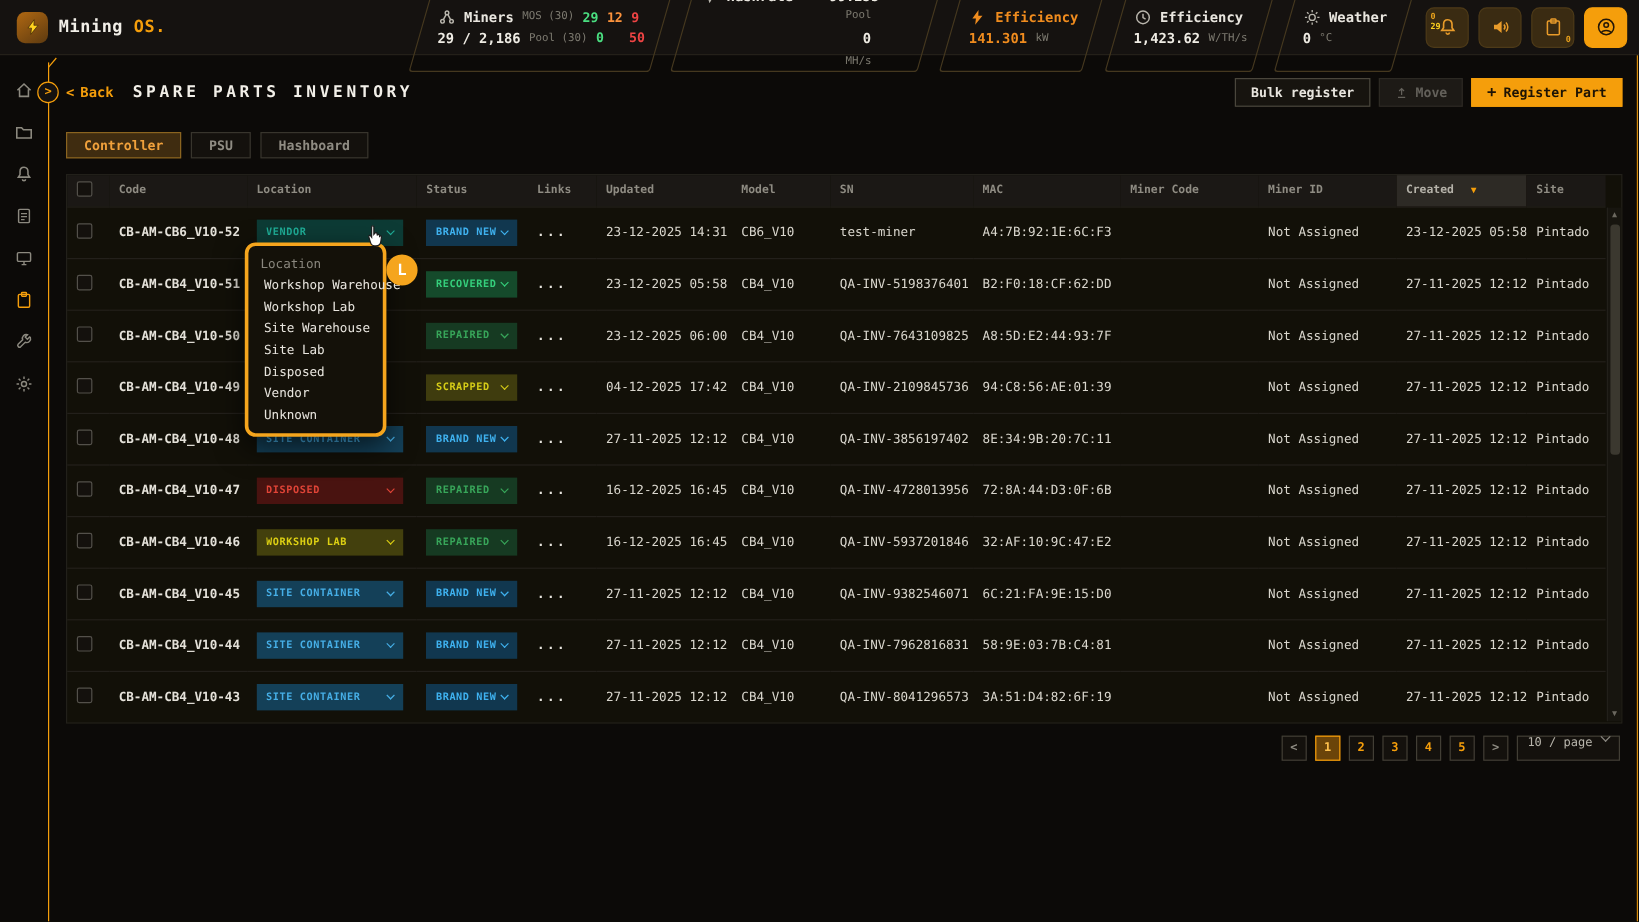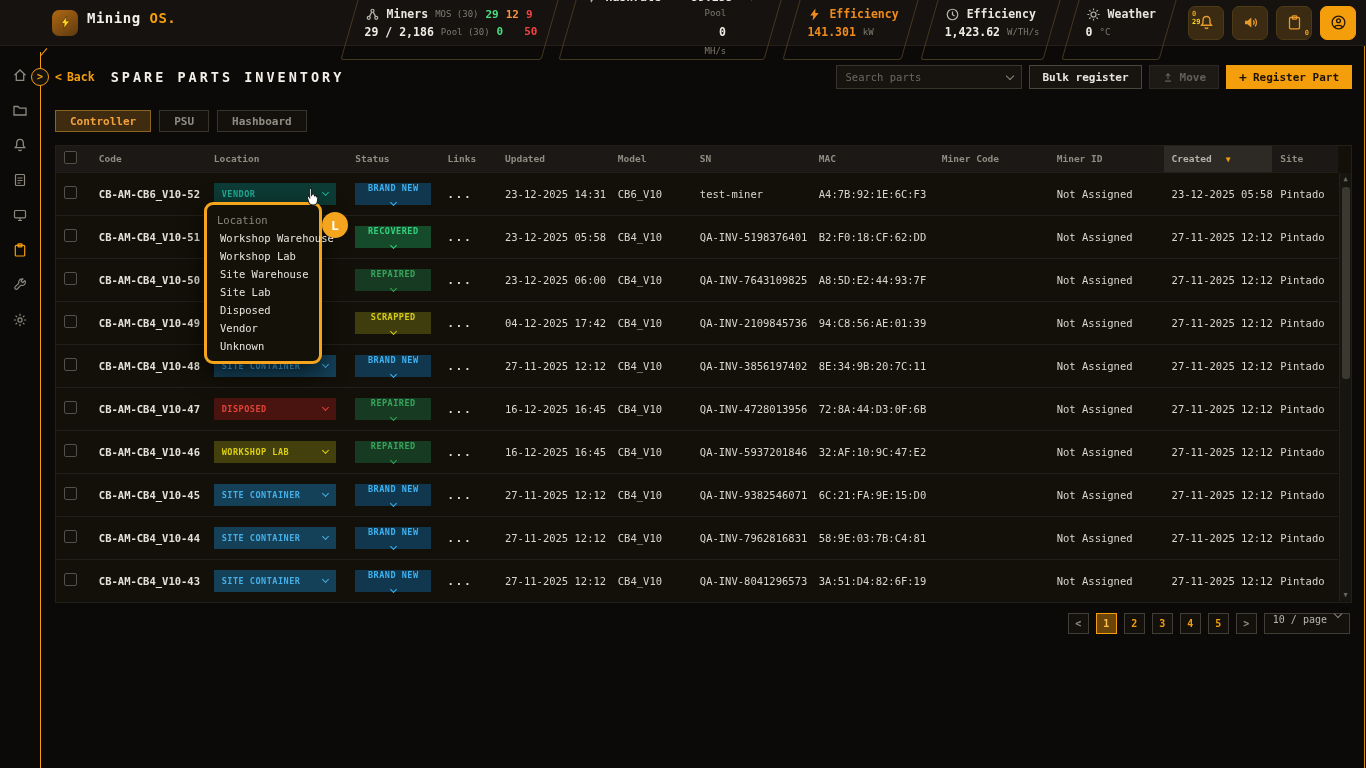--- a/index.html
+++ b/index.html
@@ -4,21 +4,21 @@
 <style>
   * { box-sizing: border-box; margin: 0; padding: 0; }
   html,body { width:1366px; height:768px; overflow:hidden; }
   body {
     background:#0c0a08; color:#d9d6cd; position:relative;
     font-family:"DejaVu Sans Mono","Liberation Mono",monospace;
   }
   
   .topbar{ position:absolute; top:0; left:0; right:0; height:46px; background:#151210;
            border-bottom:1px solid #242019; display:flex; align-items:center; padding:0 10px 0 14px; z-index:5;}
-  .brand{ display:flex; align-items:flex-start; gap:9px;margin-left:38px; }
+  .brand{ display:flex; align-items:center; gap:9px; }
   .brand-logo{ width:26px; height:26px; border-radius:7px; background:linear-gradient(145deg,#b06812,#5d3a10);
                display:flex; align-items:center; justify-content:center; }
   .brand-logo svg{ width:15px; height:15px; }
   .brand-name{ font-weight:bold; font-size:14px; color:#f2efe8; letter-spacing:.5px;}
   .brand-suffix{ color:#f59e0b; }
   .stats{ margin-left:auto; display:flex; align-items:stretch; gap:14px; margin-right:16px;}
   .stat{ position:relative; padding:5px 16px; display:flex; flex-direction:column; justify-content:center; gap:3px; font-size:10px;}
   .stat::before{ content:""; position:absolute; inset:1px 2px; border:1px solid #45381f; transform:skewX(-16deg); border-radius:3px; pointer-events:none;}
   .stat-row{ display:flex; align-items:center; gap:7px; white-space:nowrap;}
   .stat-label{ font-weight:bold; font-size:11.5px; color:#e8e5de;}
@@ -81,21 +81,21 @@
   thead th{ height:26px; background:#1b1815; color:#8f8c83; font-size:9.5px; font-weight:bold; text-align:left; padding:0 8px; white-space:nowrap;}
   thead th.sorted{ background:#2d2a25; color:#b5b2a9;}
   .sort-ic{ color:#f59e0b; font-size:8px; margin-left:14px;}
   tbody td{ height:43px; font-size:10.5px; padding:0 8px; border-top:1px solid #23201b; white-space:nowrap; overflow:hidden; color:#d9d6cd;}
   tbody td.c-code{ font-weight:bold; color:#e4e1d9;}
   .checkbox{ width:13px; height:13px; border:1px solid #53504a; border-radius:2px; display:inline-block; background:#14110d; cursor:pointer;}
   .pill{ height:22px; width:100%; max-width:122px; display:flex; align-items:center; padding:0 8px; font-size:8.5px; font-weight:bold;
          letter-spacing:.5px; cursor:pointer; }
   .pill .pill-label{ flex:1; overflow:hidden; white-space:nowrap;}
   .pill .pchev{ width:5px; height:5px; border-right:1.4px solid currentColor; border-bottom:1.4px solid currentColor; transform:rotate(45deg); margin-top:-2px;}
-  .pill.status{ max-width:76px;flex-direction:column;}
+  .pill.status{ max-width:76px;}
   .links-dots{ font-weight:bold; letter-spacing:2px; color:#e8e5de; cursor:pointer;}
   
   .vscroll{ position:absolute; right:0; top:27px; bottom:1px; width:12px; background:#17150f; border-left:1px solid #22201a;}
   .vs-arrow{ position:absolute; left:0; right:0; height:12px; color:#6b685f; font-size:7px; text-align:center; line-height:12px; cursor:pointer;}
   .vs-arrow.up{ top:0;} .vs-arrow.down{ bottom:0;}
   .vs-thumb{ position:absolute; left:2px; width:8px; top:14px; height:192px; background:#3b382f; border-radius:3px; cursor:grab;}
   
   .pagination{ display:flex; justify-content:flex-end; align-items:center; gap:7px; margin-top:10px; padding-right:2px;}
   .page-btn{ min-width:21px; height:21px; padding:0 4px; background:#14110d; border:1px solid #413e35; color:#f59e0b;
              font:inherit; font-size:10px; font-weight:bold; cursor:pointer;}
@@ -319,24 +319,20 @@
   </div>
 
 <main class="content">
   <div class="page-head">
     <span class="back-link">
         <span>&lt;</span>
         <span>Back</span>
       </span>
     <h1 class="page-title">SPARE PARTS INVENTORY</h1>
     <div class="head-right">
-      <div class="search-box">
-        <input type="text" placeholder="Search parts" style="">
-        <span class="chev"></span>
-      </div>
       <button class="btn">
           <span>Bulk register</span>
         </button>
       <button class="btn disabled">
         <svg viewBox="0 0 16 16" fill="none" stroke="currentColor" stroke-width="1.4">
             <path d="M4 13.5 h8 M8 11 V4 M5.3 6.5 L8 3.8 l2.7 2.7"></path>
           </svg>
         <span>Move</span>
       </button>
       <button class="btn primary">

